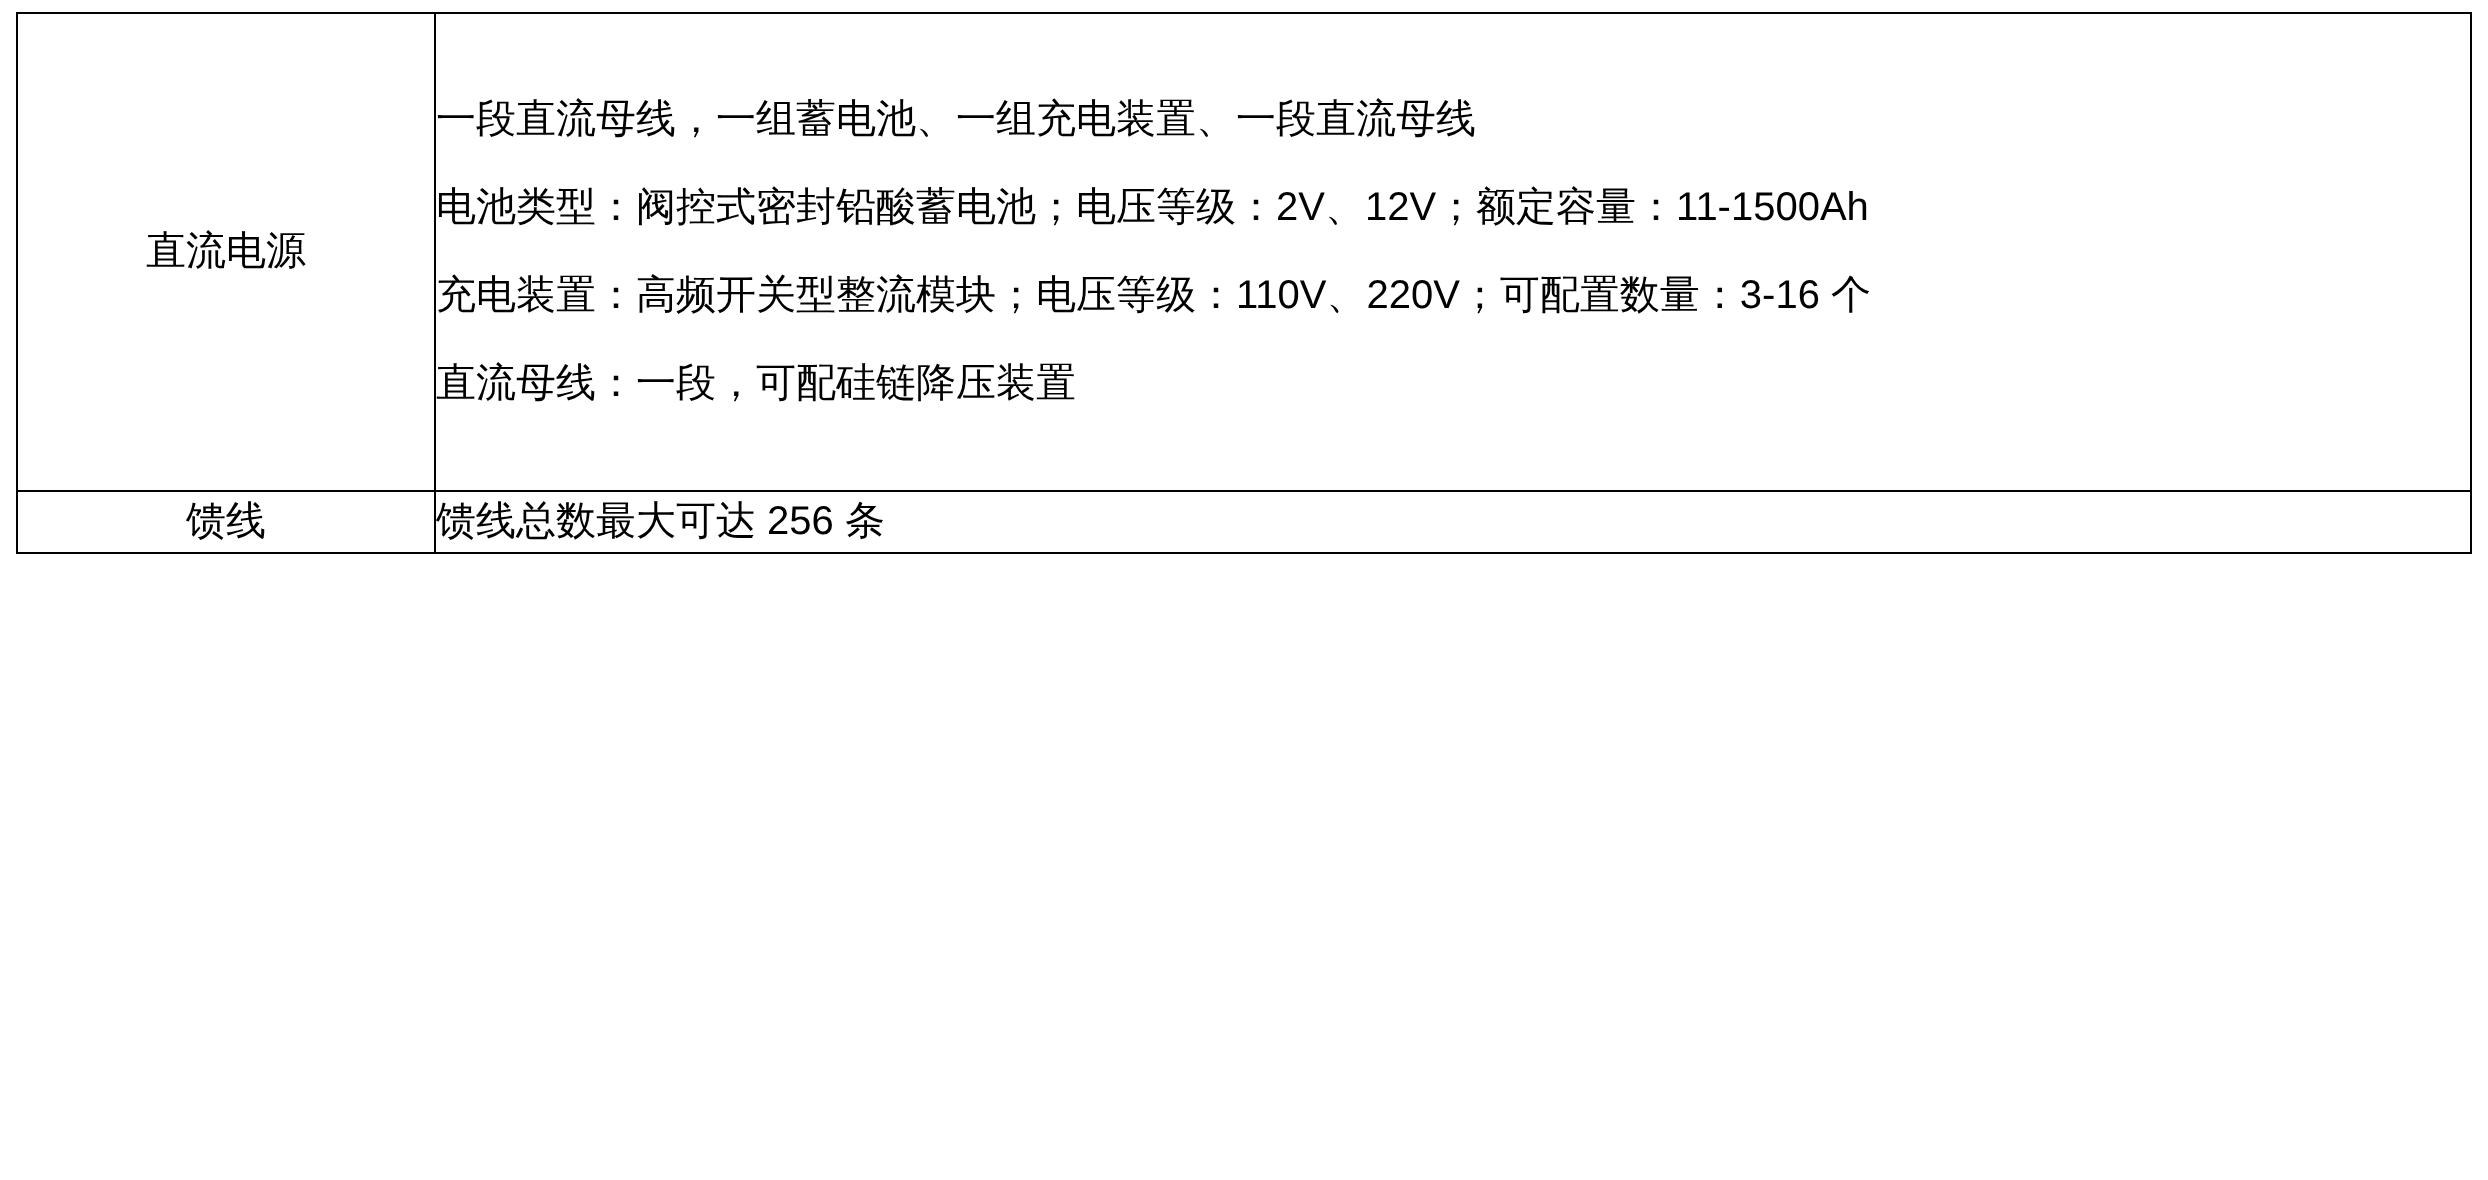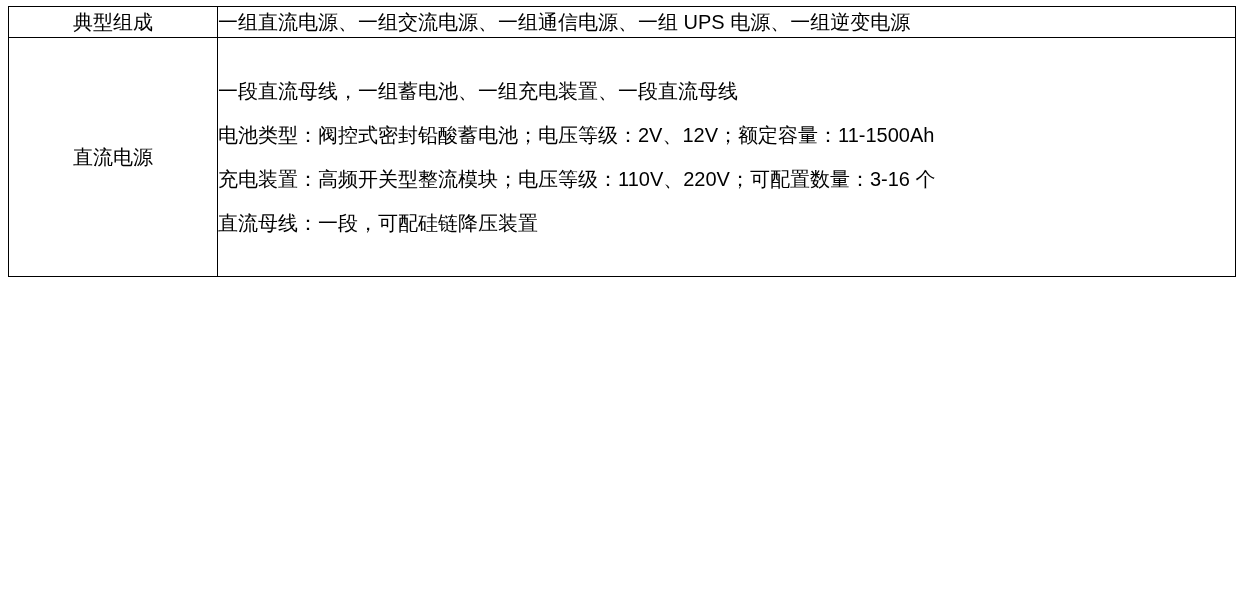--- a/index.html
+++ b/index.html
@@ -52,30 +52,30 @@
   .nowrap {
     white-space: nowrap;
   }
 </style>
 </head>
 <body>
 
 <div class="page">
   <table class="spec-table">
     <tbody>
-      <tr>
-        <td class="label-cell">典型组成</td>
-        <td class="value-cell">
-          <div class="nowrap">一组直流电源、一组交流电源、一组通信电源、一组 UPS 电源、一组逆变电源</div>
-        </td>
-      </tr>
       <tr class="row-tall">
         <td class="label-cell">直流电源</td>
         <td class="value-cell multi-line">
           <div class="nowrap">一段直流母线，一组蓄电池、一组充电装置、一段直流母线</div>
           <div class="nowrap">电池类型：阀控式密封铅酸蓄电池；电压等级：2V、12V；额定容量：11-1500Ah</div>
           <div class="nowrap">充电装置：高频开关型整流模块；电压等级：110V、220V；可配置数量：3-16 个</div>
           <div class="nowrap">直流母线：一段，可配硅链降压装置</div>
         </td>
       </tr>
+      <tr>
+        <td class="label-cell">馈线</td>
+        <td class="value-cell">
+          <div class="nowrap">馈线总数最大可达 256 条</div>
+        </td>
+      </tr>
     </tbody>
   </table>
 </div>
 
 </body></html>

